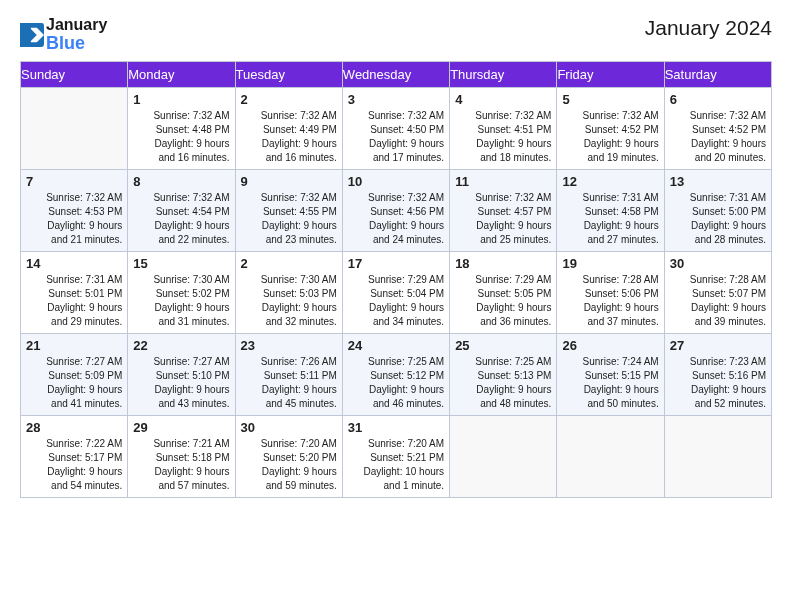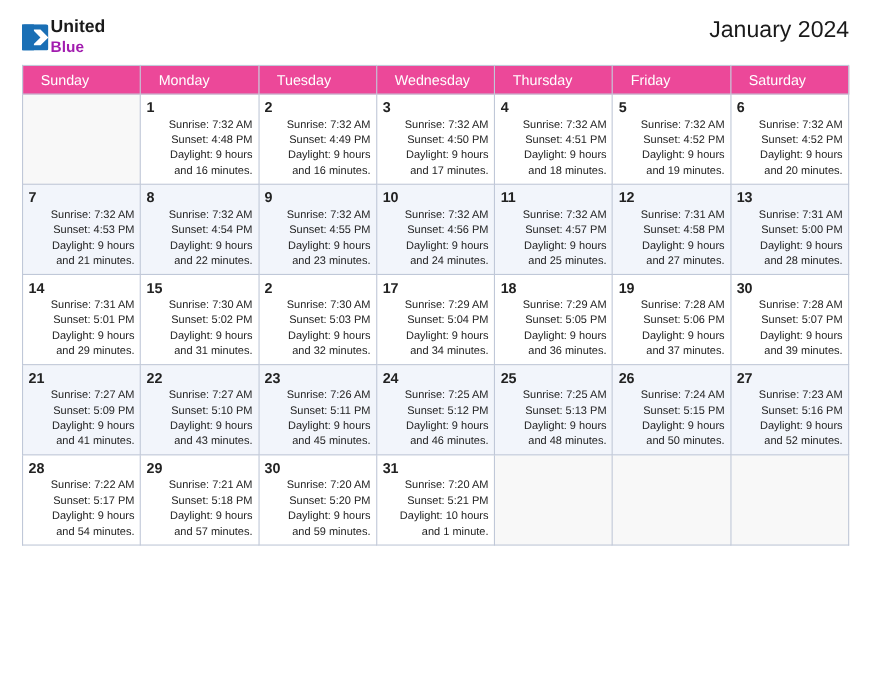--- a/index.html
+++ b/index.html
@@ -42,24 +42,24 @@
       font-size: 14px;
       color: #444;
       font-weight: bold;
     }
     .calendar {
       width: 100%;
       border-collapse: collapse;
       table-layout: fixed;
     }
     .calendar th {
-      background-color: #ec4899;
+      background-color: #6d28d9;
       color: white;
       text-align: left;
-      padding: 5px 16px;
+      padding: 5px 0;
       font-size: 13px;
       font-weight: normal;
       border: 1px solid #c0c8d8;
     }
     .calendar td {
       border: 1px solid #c0c8d8;
       vertical-align: top;
       padding: 4px 5px;
       font-size: 10.5px;
       color: #222;
@@ -90,22 +90,22 @@
 <div class="page">
   <div class="header">
     <div class="logo">
       <svg class="logo-icon" viewBox="0 0 40 40" xmlns="http://www.w3.org/2000/svg">
         <rect x="0" y="0" width="40" height="40" rx="4" fill="#1a6fb5"></rect>
         <polygon points="28,8 40,20 28,32 16,32 28,20 16,8" fill="white"></polygon>
         <rect x="0" y="0" width="18" height="40" fill="#1a6fb5"></rect>
       </svg>
       <div>
         <div style="font-size:16px;font-weight:bold;line-height:1.1;">
-          <span style="color:#1a1a1a;">United</span><br>
-          <span style="color:#a21caf;font-size:14px;">Blue</span>
+          <span style="color:#1a1a1a;">January</span><br>
+          <span style="color:#3b82f6;font-size:18px;">Blue</span>
         </div>
       </div>
     </div>
     <div class="title-block">
       <div class="month-title">January 2024</div>
     </div>
   </div>
 
   <table class="calendar">
     <thead>

